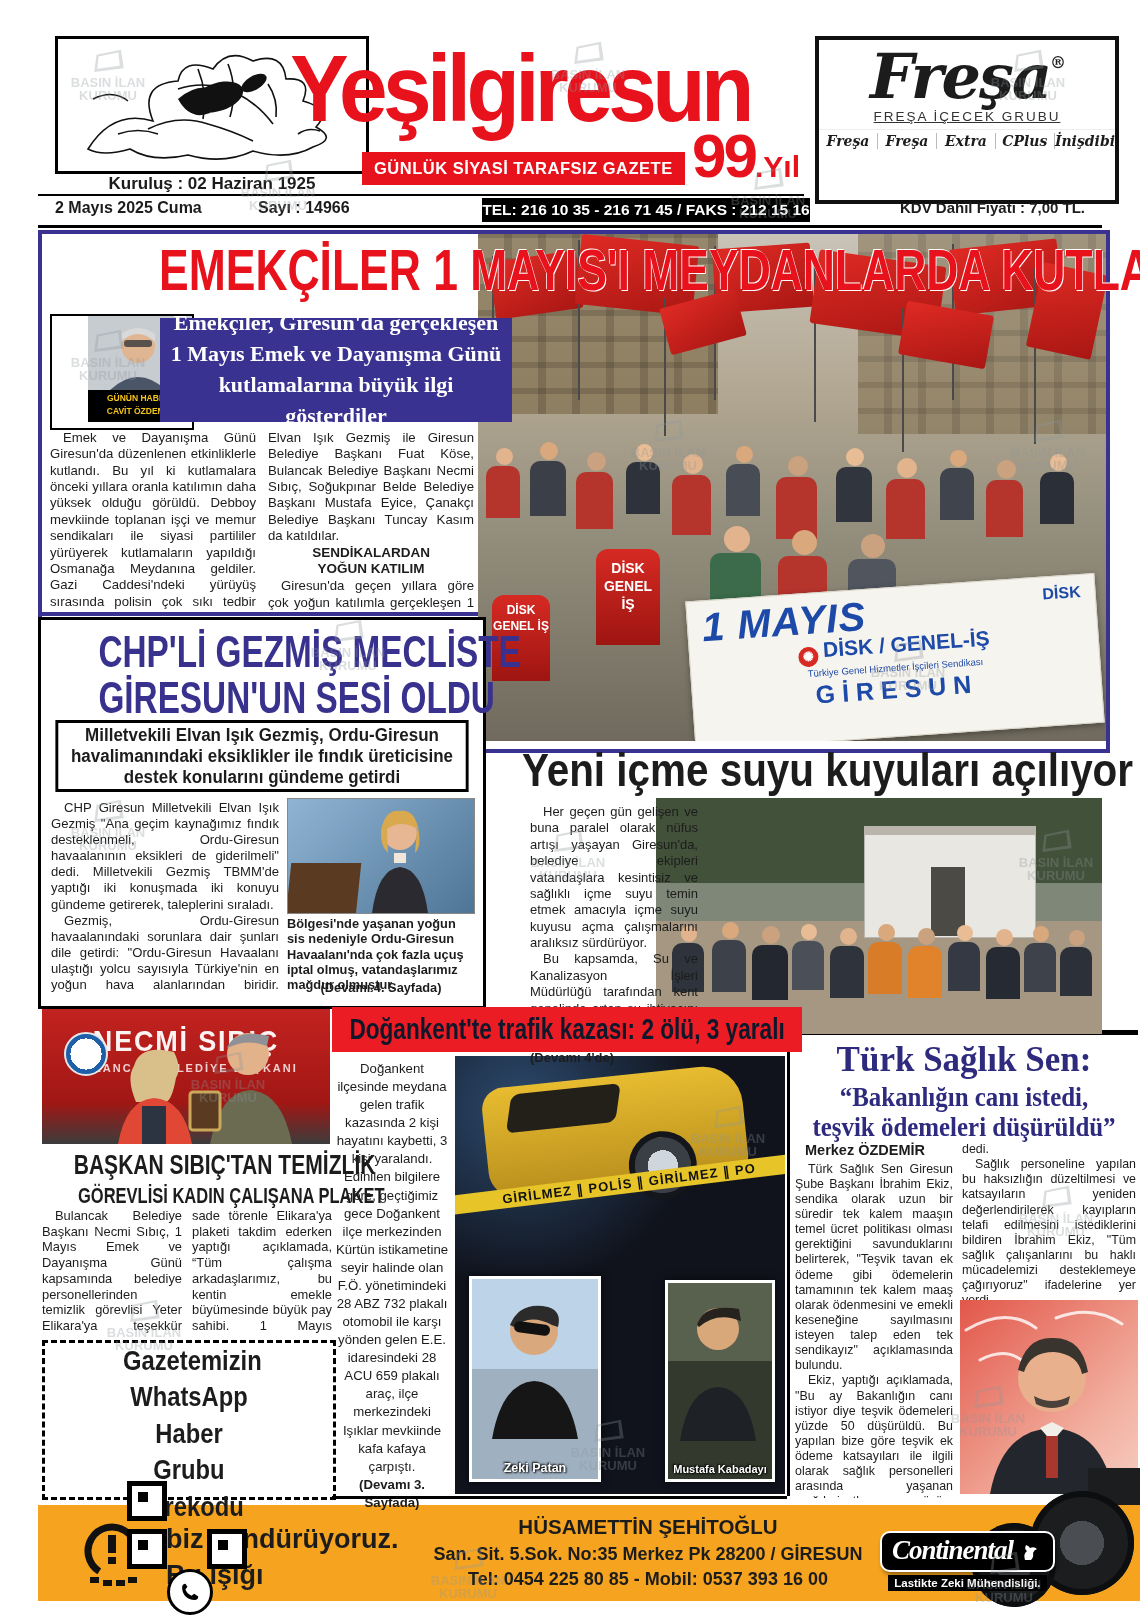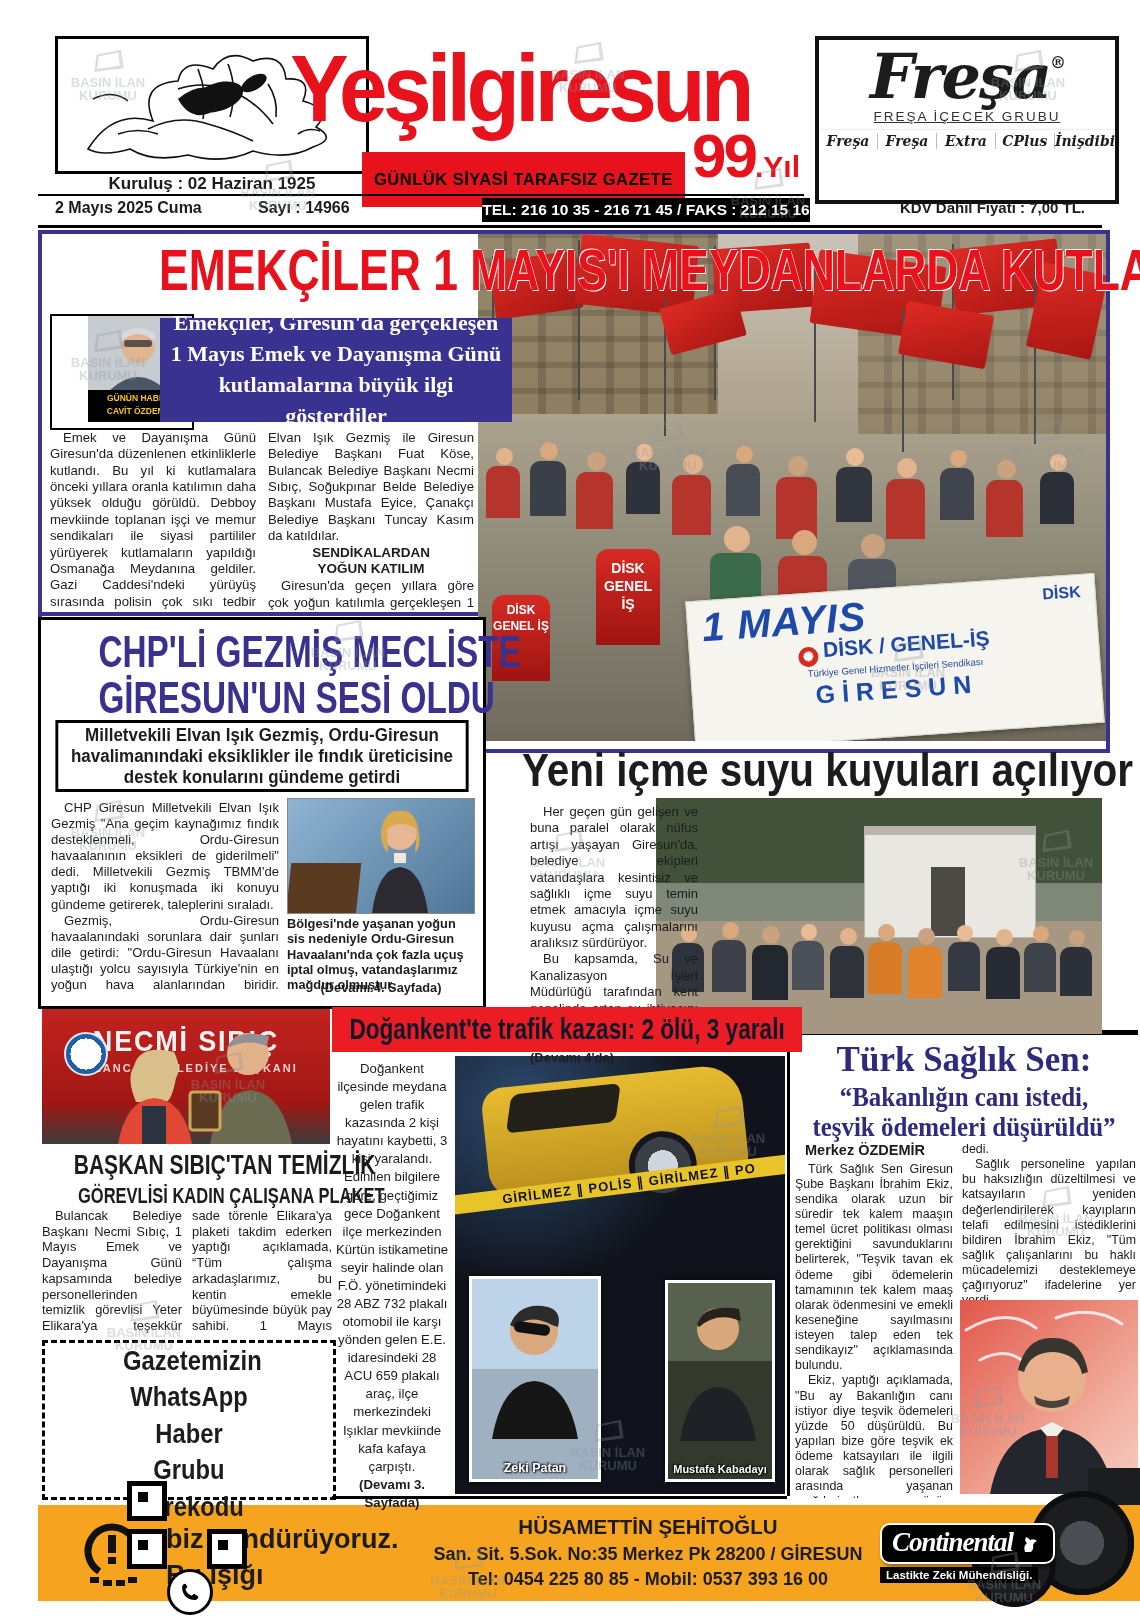--- a/index.html
+++ b/index.html
@@ -14,22 +14,22 @@
   .wm{position:absolute;z-index:60;opacity:.32;color:#8f969c;font-weight:bold;font-size:13px;
       line-height:1.05;text-align:center;pointer-events:none;width:96px;}
   .wm .cube{display:inline-block;width:22px;height:15px;border:3px solid #8f969c;
       transform:perspective(60px) rotateX(32deg) rotateY(-18deg);margin-bottom:2px;}
 
   
   .bird-box{left:55px;top:36px;width:308px;height:132px;border:3px solid #000;background:#fff;}
   .founded{left:55px;top:174px;width:314px;text-align:center;font-weight:bold;font-size:17px;}
   .logo{left:230px;top:36px;width:580px;text-align:center;color:#e8121d;font-weight:bold;
         font-size:95px;letter-spacing:-5px;transform:scaleX(.92);line-height:1.1;}
-  .tagline{left:362px;top:152px;background:#e8121d;color:#000000;font-weight:bold;font-size:16.5px;
-        padding:18px 12px;letter-spacing:.5px;}
+  .tagline{left:362px;top:152px;background:#e8121d;color:#ffffff;font-weight:bold;font-size:16.5px;
+        padding:7px 12px;letter-spacing:.5px;}
   .yearbadge{left:692px;top:120px;color:#e8121d;font-weight:bold;}
   .yearbadge .num{font-size:62px;letter-spacing:-3px;}
   .yearbadge .suf{font-size:30px;}
   .fresa-box{left:815px;top:36px;width:296px;height:160px;border:4px solid #101010;background:#fff;text-align:center;}
   .fresa-brand{font-family:"DejaVu Serif","Liberation Serif",serif;font-style:italic;font-weight:bold;
         font-size:62px;line-height:1.05;margin-top:4px;letter-spacing:-2px;}
   .fresa-reg{font-size:16px;vertical-align:30px;}
   .fresa-group{font-size:13.5px;letter-spacing:2px;color:#333;margin-top:0px;text-decoration:underline;}
   .fresa-strip{display:flex;justify-content:space-around;align-items:center;margin-top:5px;
         border-top:1px solid #eee;padding-top:3px;}
@@ -162,21 +162,21 @@
         background:linear-gradient(135deg,#e2574a,#f2b0a0 70%,#f6cdc2);}
 
   
   .footer{left:38px;top:1505px;width:1102px;height:96px;background:#f6a41f;z-index:4;}
   .ft-slogan{position:absolute;left:128px;top:16px;font-weight:bold;font-size:27px;line-height:1.35;}
   .ft-center{position:absolute;left:370px;top:8px;width:480px;text-align:center;font-weight:bold;line-height:1.4;}
   .ft-name{font-size:20.5px;}
   .ft-addr,.ft-tel{font-size:18px;}
   .tire{position:absolute;border-radius:50%;background:radial-gradient(circle,#4a4e52 0 30%,#1b1d1f 30% 100%);
         box-shadow:inset 0 0 0 6px #0d0e10;z-index:1;}
-  .conti{position:absolute;left:842px;top:18px;z-index:3;}
+  .conti{position:absolute;left:842px;top:26px;z-index:3;text-align:center;}
   .conti-box{background:#000;border:2px solid #fff;border-radius:10px;color:#fff;
         font-family:"Liberation Serif",serif;font-weight:bold;font-style:italic;font-size:27px;
         padding:2px 14px 4px 10px;letter-spacing:-1px;box-shadow:2px 3px 4px rgba(0,0,0,.4);}
   .conti-sub{background:#000;color:#fff;font-weight:bold;font-size:11.5px;margin-top:3px;
         padding:2px 6px;display:inline-block;}
 </style>
 </head>
 <body>
 
 <div class="page">

